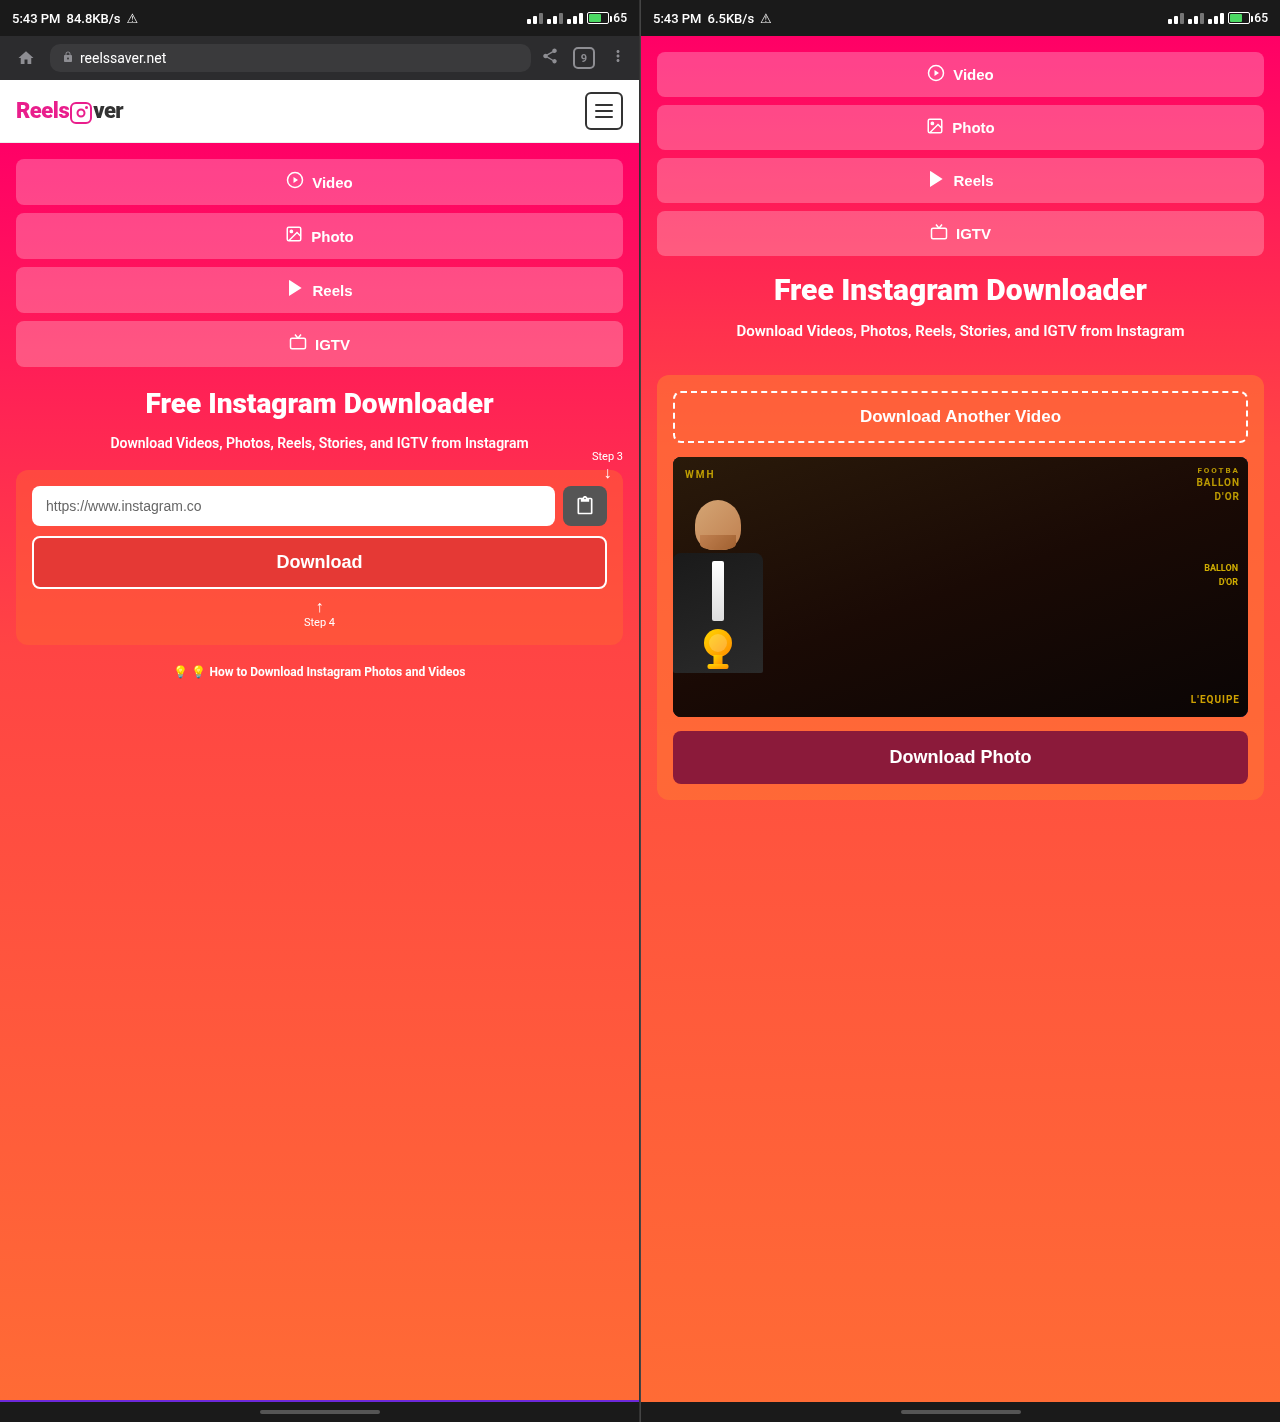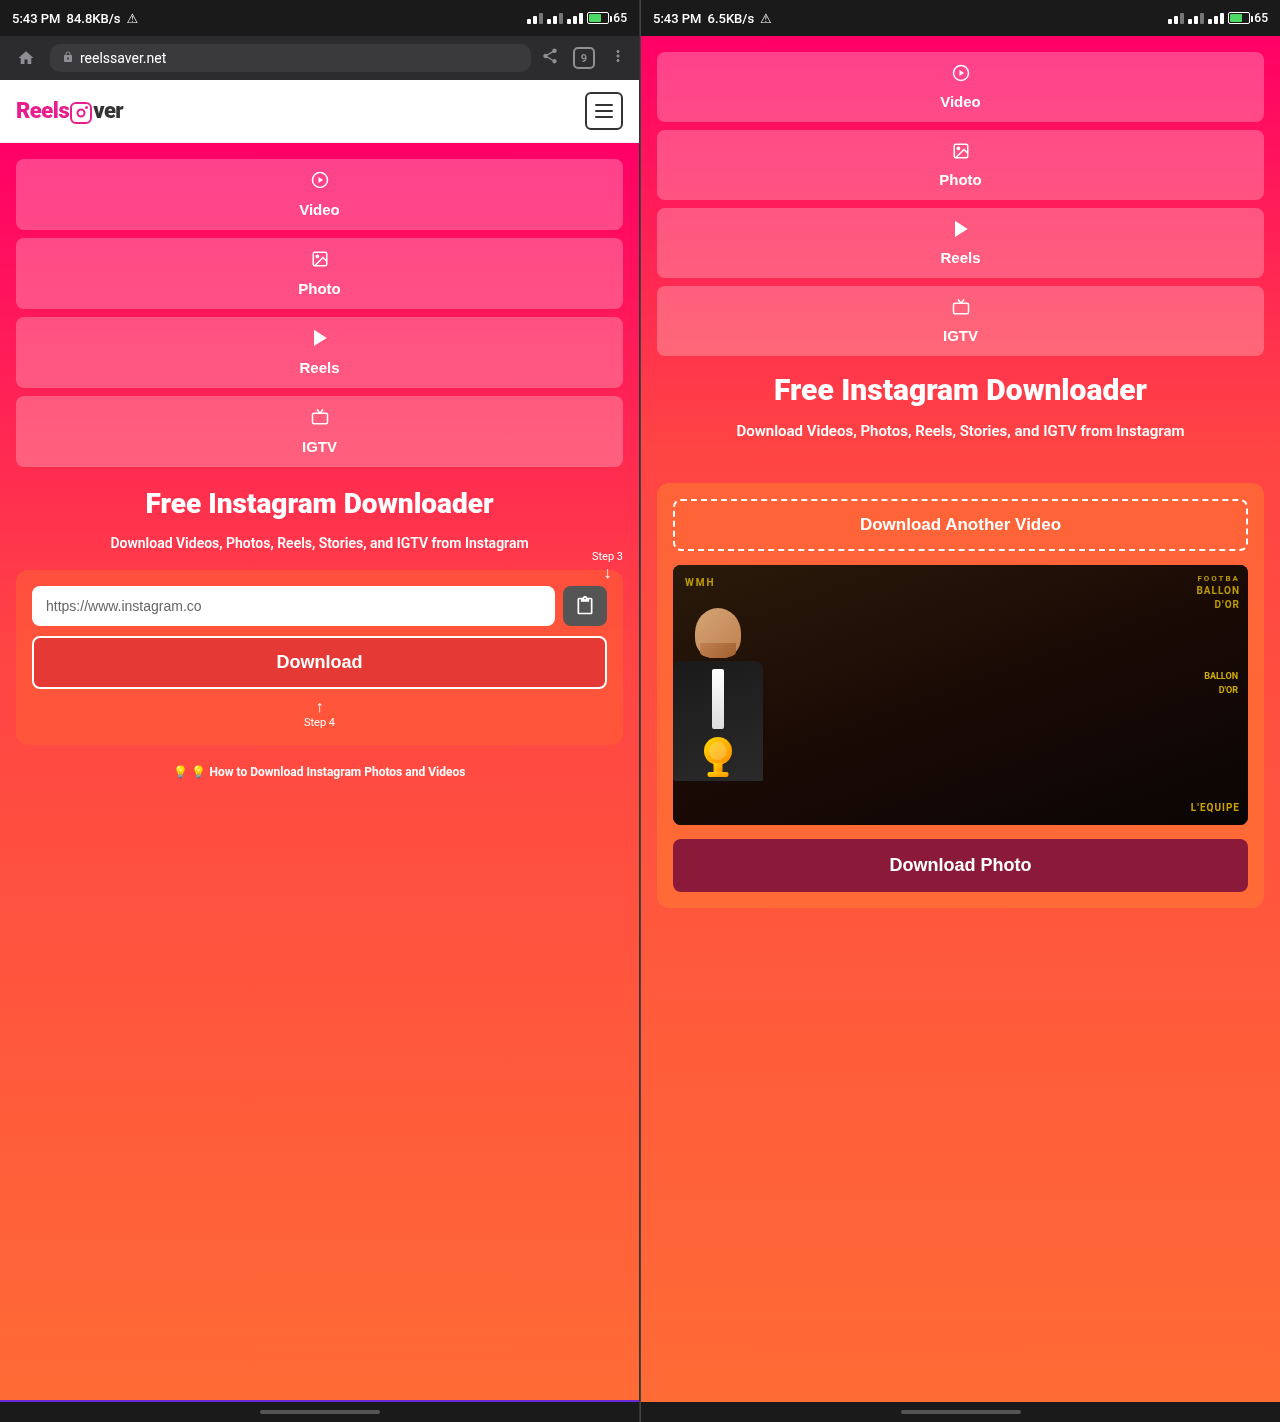--- a/index.html
+++ b/index.html
@@ -132,21 +132,20 @@
       border-radius: 8px;
       padding: 12px;
       color: #fff;
       font-size: 15px;
       font-weight: 600;
       cursor: pointer;
       display: flex;
       align-items: center;
       justify-content: center;
       gap: 8px;
-      flex-direction: column;
     }
     .nav-tab-icon { font-size: 16px; }
 
     .hero-title {
       color: #fff;
       font-size: 28px;
       font-weight: 900;
       text-align: center;
       line-height: 1.2;
       margin-bottom: 12px;
@@ -278,21 +277,21 @@
       font-weight: 600;
       text-align: center;
       line-height: 1.5;
       margin-bottom: 16px;
     }
 
     .result-box {
       background: rgba(255,120,50,0.6);
       border-radius: 12px;
       padding: 16px;
-      margin: 8px 16px;
+      margin: 0 16px;
     }
 
     .download-another-btn {
       width: 100%;
       background: transparent;
       border: 2px dashed #fff;
       border-radius: 8px;
       padding: 14px;
       color: #fff;
       font-size: 17px;

